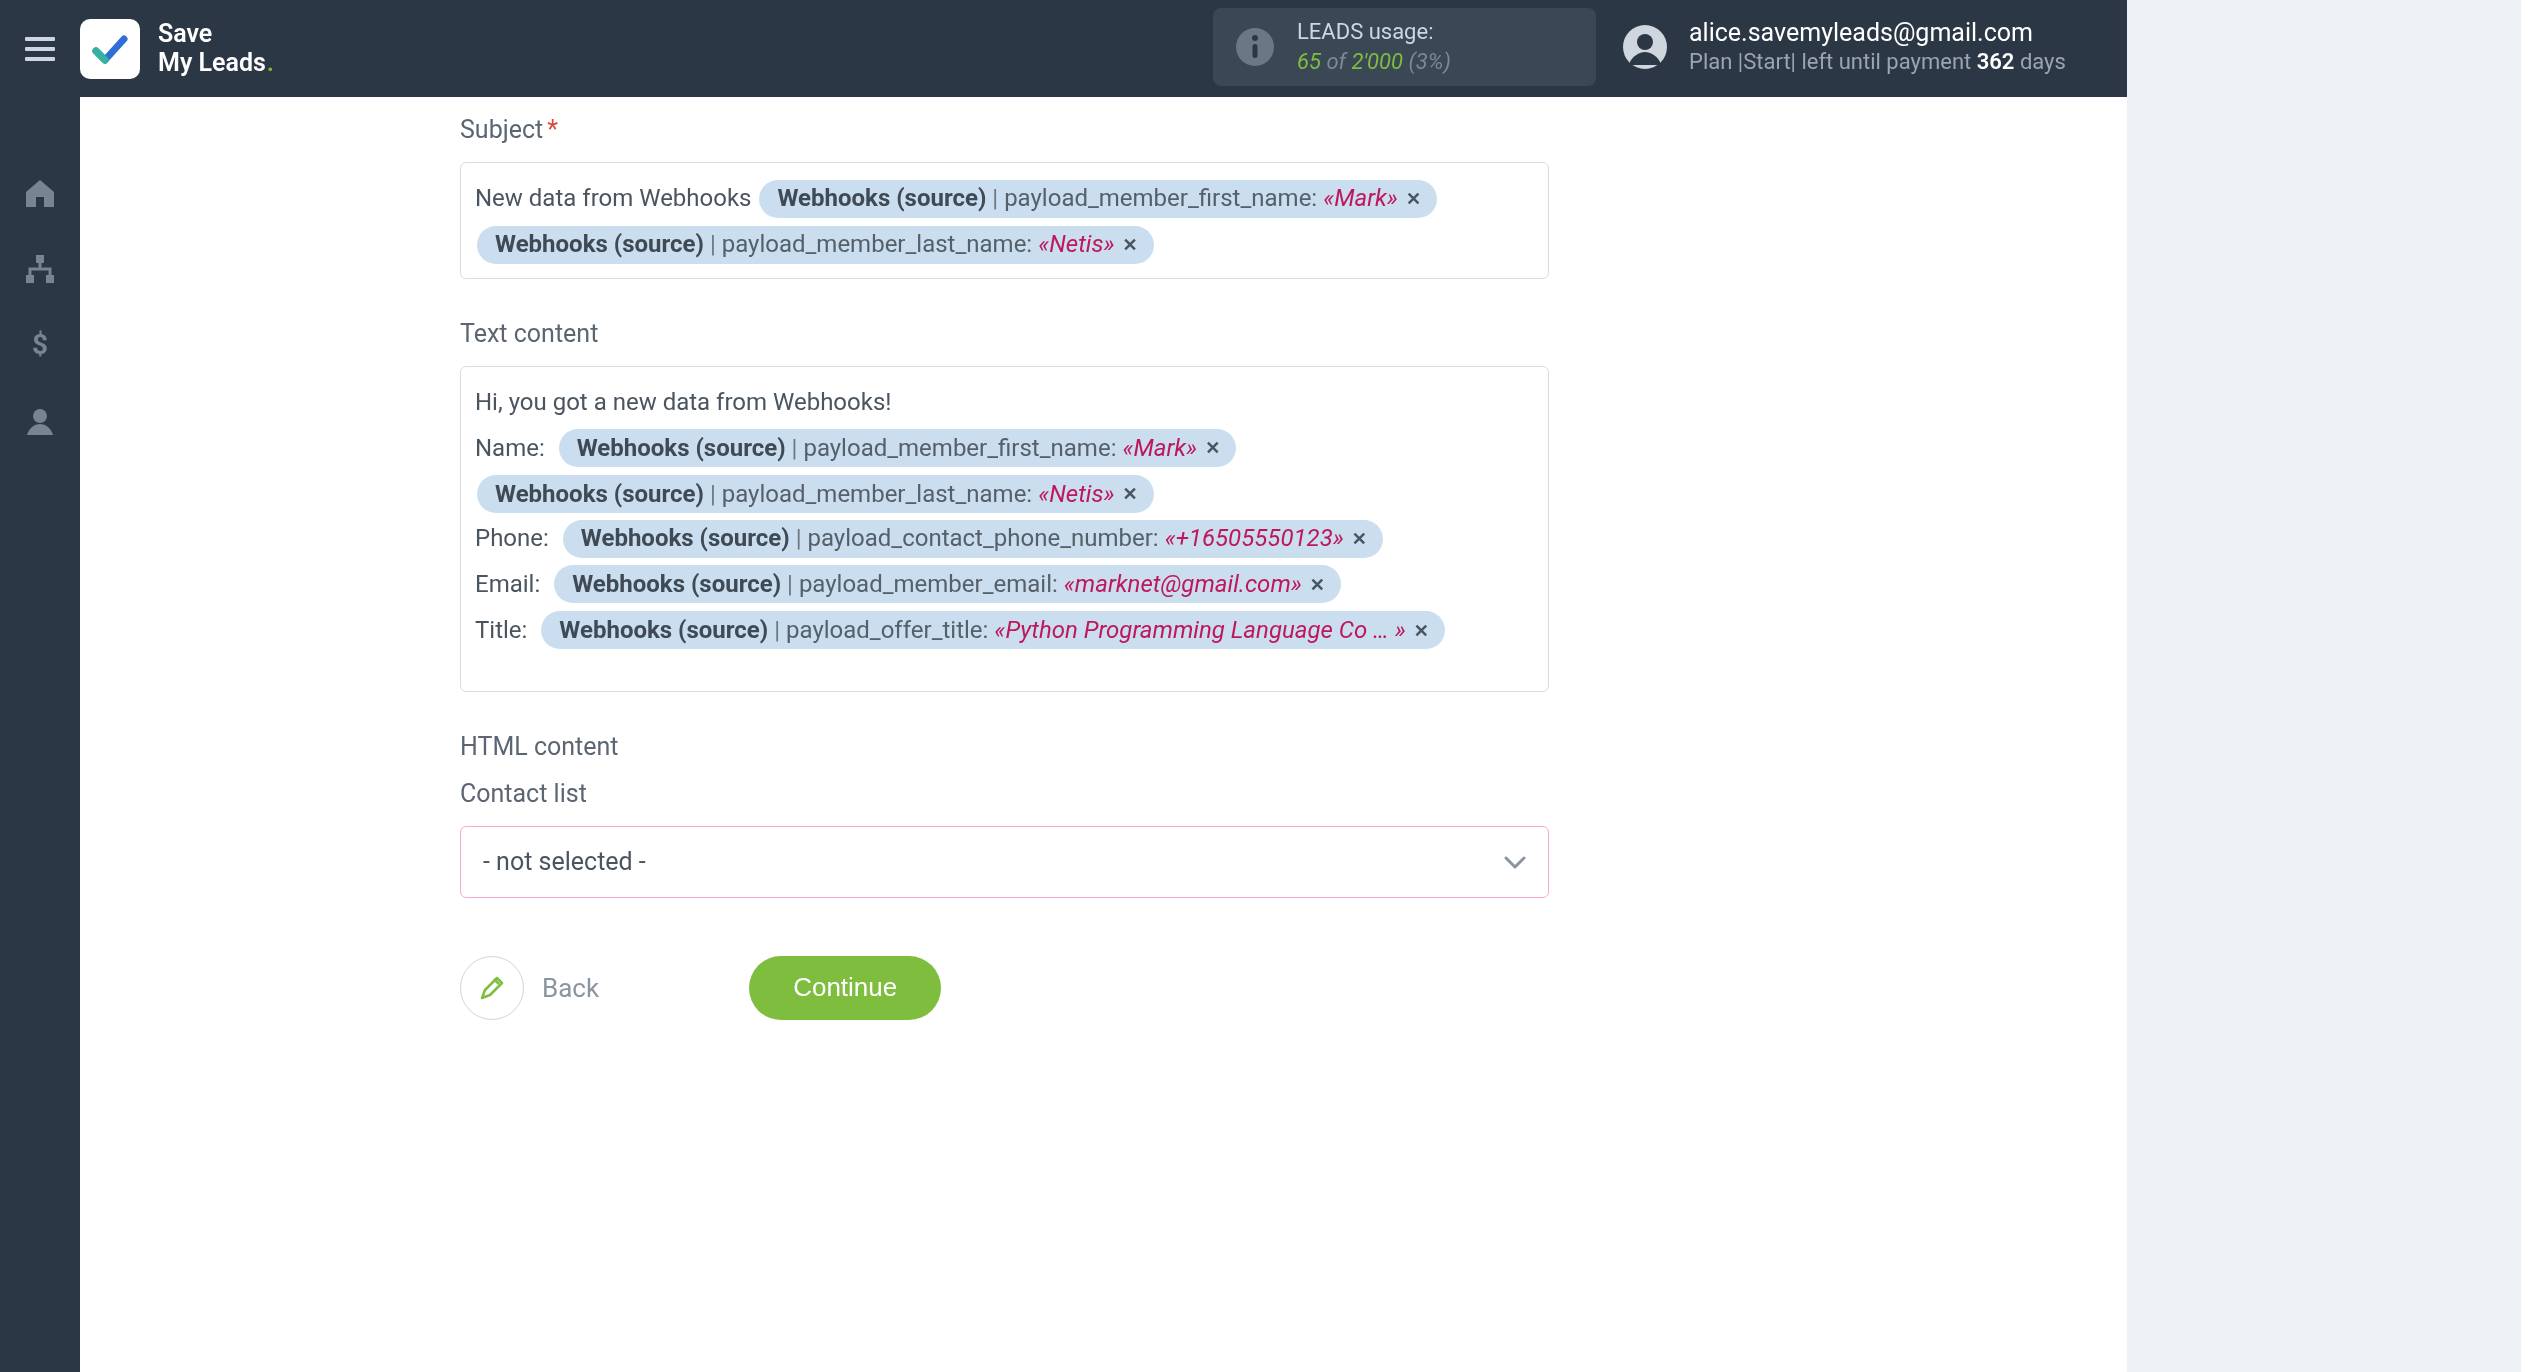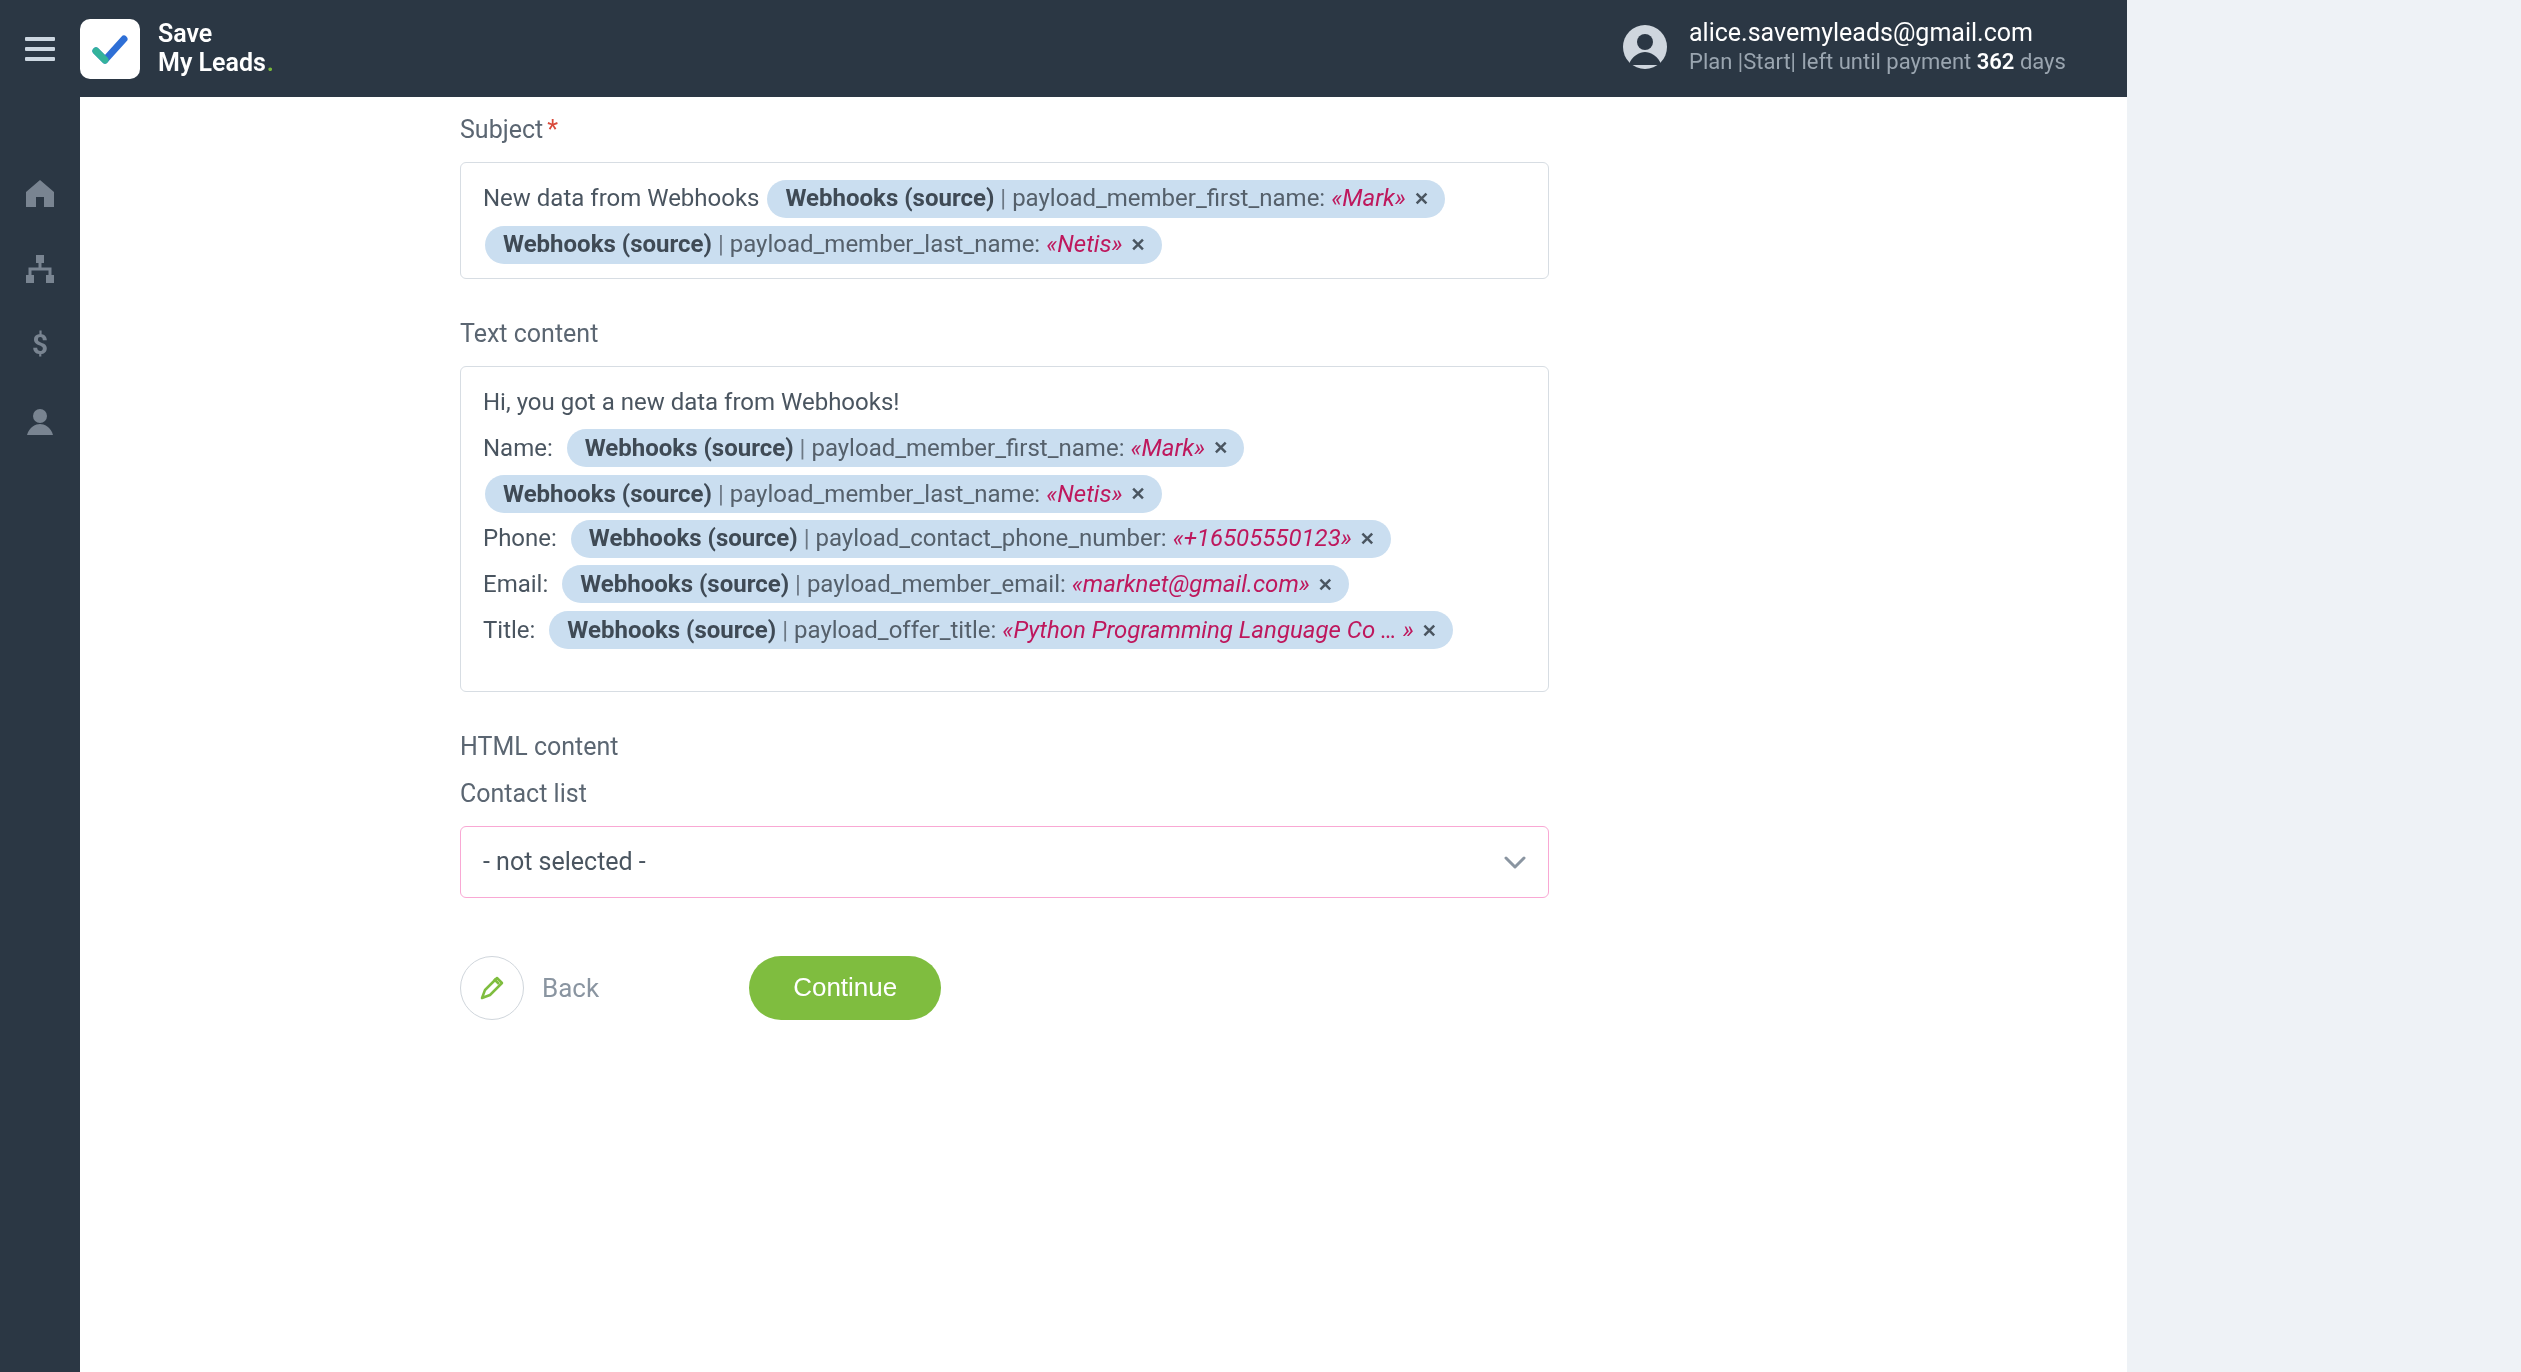--- a/index.html
+++ b/index.html
@@ -137,21 +137,21 @@
     color: #5b6672;
     margin-bottom: 18px;
     font-weight: 400;
   }
   .req { color: #d94a3a; margin-left: 4px; }
 
   .editor-box {
     width: 1089px;
     border: 1px solid #d7dde3;
     border-radius: 6px;
-    padding: 12px 22px;
+    padding: 12px 14px;
     font-size: 24px;
     line-height: 1.85;
     color: #4a5560;
     margin-bottom: 40px;
   }
   .editor-box.tall { min-height: 326px; }
   .editor-box.placeholder { color:#9aa5b0; }
 
   .chip {
     display: inline-flex;
@@ -244,20 +244,37 @@
             <path d="M6 22 L15 31 L34 10" fill="none" stroke="#2e6fd6" stroke-width="7" stroke-linecap="round" stroke-linejoin="round"></path>
             <path d="M6 22 L15 31" fill="none" stroke="#33b39b" stroke-width="7" stroke-linecap="round" stroke-linejoin="round"></path>
           </svg>
       </div>
       <div class="brand-text">
         <div><span>Save</span></div>
         <div><span>My Leads</span><span class="dot">.</span></div>
       </div>
     </div>
 
+    <div class="leads-usage">
+      <div class="info-icon">
+        <svg width="40" height="40" viewBox="0 0 40 40">
+            <circle cx="20" cy="20" r="19" fill="#6b7884"></circle>
+            <rect x="17.5" y="17" width="5" height="14" rx="2.5" fill="#2b3744"></rect>
+            <circle cx="20" cy="11" r="3" fill="#2b3744"></circle>
+          </svg>
+      </div>
+      <div>
+        <div class="label">LEADS usage:</div>
+        <div class="label row2">
+          <span class="used">65</span>
+          <span class="of"> <span>of</span> </span><span class="quota">2'000</span>
+          <span class="pct"> <span>(3%)</span></span>
+        </div>
+      </div>
+    </div>
 
     <div class="account">
       <div class="avatar">
         <svg width="44" height="44" viewBox="0 0 44 44">
             <circle cx="22" cy="22" r="22" fill="#cfd6de"></circle>
             <circle cx="22" cy="17" r="8" fill="#2b3744"></circle>
             <path d="M6 40c2-9 11-13 16-13s14 4 16 13" fill="#2b3744"></path>
           </svg>
       </div>
       <div class="acc-text">

